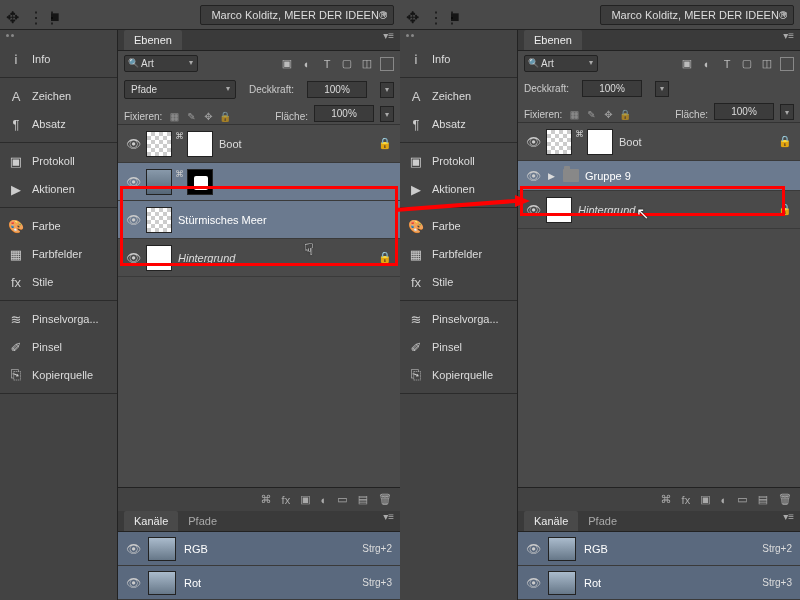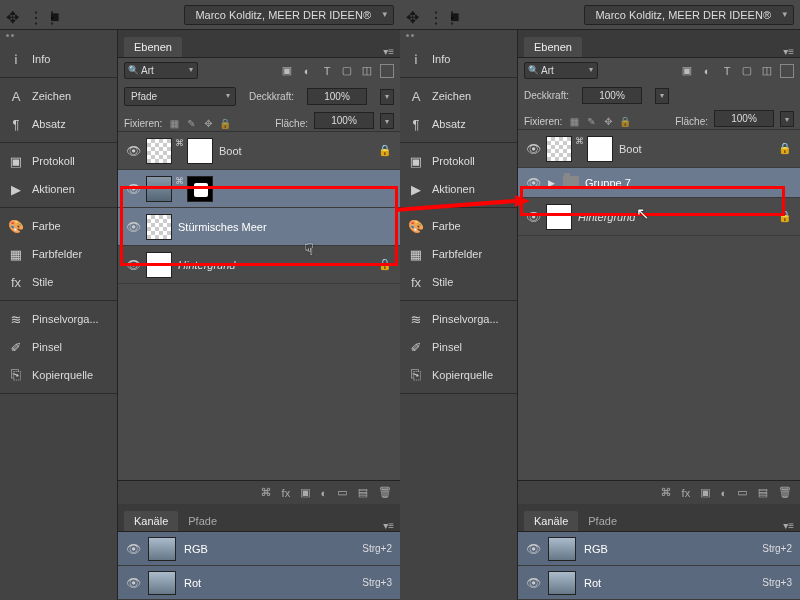--- a/index.html
+++ b/index.html
@@ -1,31 +1,31 @@
 <!DOCTYPE html>
 <html><head>
 <meta charset="utf-8">
 <style>
   * { box-sizing: border-box; margin: 0; padding: 0; font-family: Arial, sans-serif; }
   body { background: #000; width: 800px; height: 600px; overflow: hidden; position: relative; }
   .half { position: absolute; top: 0; width: 400px; height: 600px; background: #3a3a3a; }
   .left { left: 0; } .right { left: 400px; }
   .topbar { height: 30px; background: #494949; display: flex; align-items: center; padding: 0 6px; gap: 8px; border-bottom: 1px solid #222; }
   .topbar .ticon { width: 14px; height: 14px; opacity: .7; }
-  .titlebox { margin-left: auto; background: #3c3c3c; border: 1px solid #222; color: #ddd; font-size: 11px; padding: 3px 22px 3px 10px; border-radius: 2px; position: relative; }
+  .titlebox { margin-left: auto; background: #3c3c3c; border: 1px solid #222; color: #ddd; font-size: 11px; padding: 3px 6px 3px 10px; border-radius: 2px; position: relative; }
   .titlebox::after { content: "▾"; position: absolute; right: 6px; top: 3px; font-size: 9px; color: #aaa; }
   .body { display: flex; height: 570px; }
   .sidebar { width: 118px; background: #434343; border-right: 1px solid #222; }
   .sgroup { border-bottom: 1px solid #2b2b2b; padding: 4px 0; }
   .sitem { display: flex; align-items: center; gap: 8px; padding: 6px 8px; color: #ddd; font-size: 11px; cursor: pointer; }
   .sitem .si { width: 16px; height: 16px; display: flex; align-items: center; justify-content: center; color: #ccc; font-size: 13px; }
   .dots { display:flex; gap:2px; padding:4px 6px; justify-content:flex-start; }
   .dots span{ width:3px; height:3px; background:#888; border-radius:50%;}
   .main { flex: 1; background: #494949; display: flex; flex-direction: column; }
-  .panelhead { background: #3a3a3a; display: flex; align-items: flex-end; padding: 0 6px; height: 28px; border-bottom: 1px solid #222; }
+  .panelhead { background: #3a3a3a; display: flex; align-items: flex-start; padding: 0 6px; height: 21px; border-bottom: 1px solid #222; }
   .tab { color: #eee; font-size: 11px; padding: 4px 10px; background: #494949; border-radius: 2px 2px 0 0; }
   .tab.dim { background: transparent; color: #aaa; }
   .menu { margin-left: auto; color: #aaa; font-size: 10px; }
   .row { display: flex; align-items: center; padding: 4px 6px; gap: 13px; font-size: 11px; color: #ddd; }
   .search { background: #3c3c3c; border: 1px solid #222; color: #ddd; font-size: 10px; padding: 2px 16px 2px 16px; border-radius: 2px; width: 74px; position: relative; }
   .search::after{content:"▾"; position:absolute; right:4px; top:2px; font-size:8px; color:#aaa;}
   .search::before{content:"🔍"; position:absolute; left:3px; top:2px; font-size:9px; color:#aaa;}
   .iconrow { margin-left: auto; display: flex; gap: 6px; }
   .iconrow span { width: 14px; height: 14px; display: flex; align-items: center; justify-content: center; color: #bbb; font-size: 11px; }
   .smsq { width:14px; height:14px; border:1px solid #888;}
@@ -349,21 +349,21 @@
               <span class="link">⌘</span>
               <div class="th mask"></div>
             </div>
           <span class="lname">Boot</span>
           <span class="lock">🔒</span>
         </div>
         <div class="layer sel grp">
           <span class="eye">👁</span>
           <span class="tri">▶</span>
           <div class="folder"></div>
-          <span class="lname">Gruppe 7</span>
+          <span class="lname">Gruppe 9</span>
         </div>
         <div class="layer">
           <span class="eye">👁</span>
           <div class="thumbs">
               <div class="th white"></div>
             </div>
           <span class="lname it">Hintergrund</span>
           <span class="lock">🔒</span>
         </div>
       </div>

